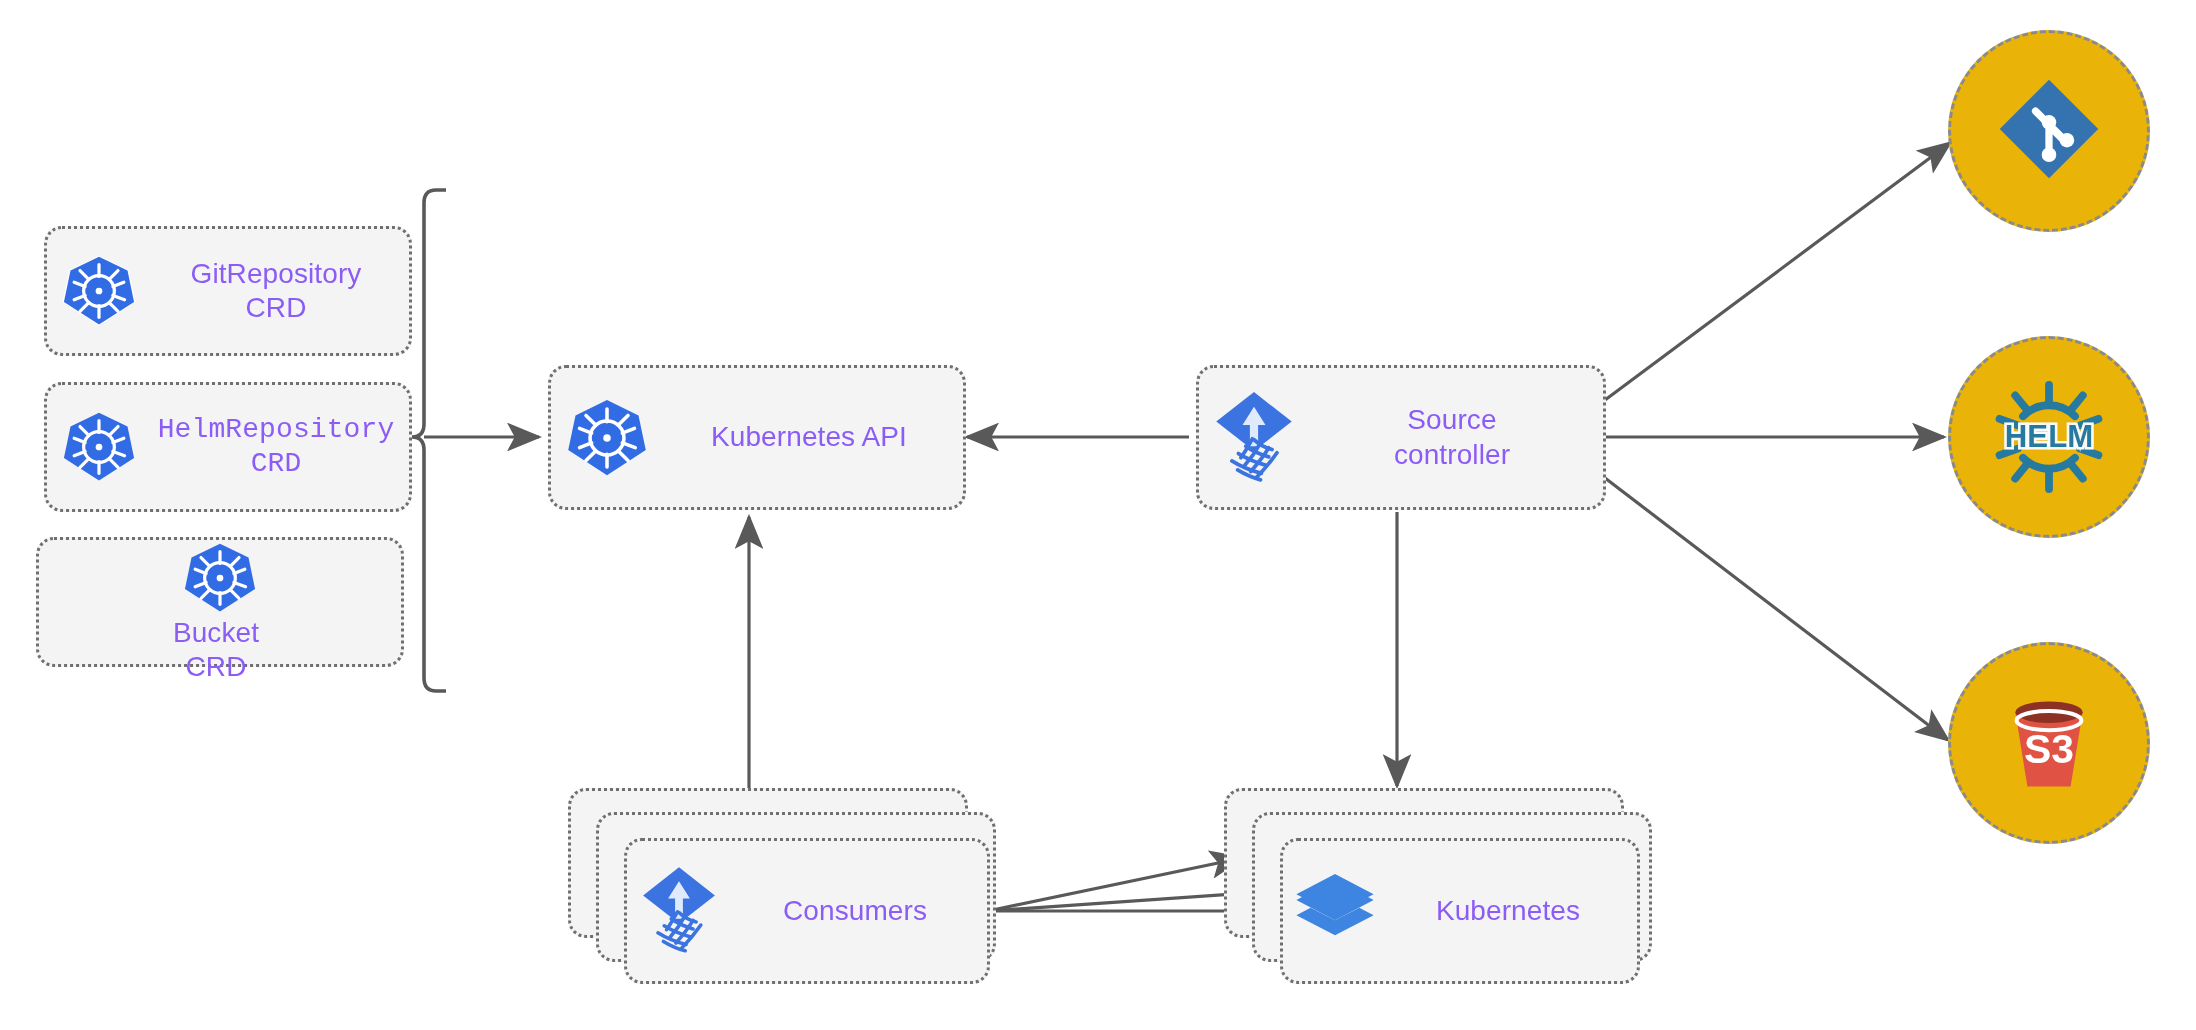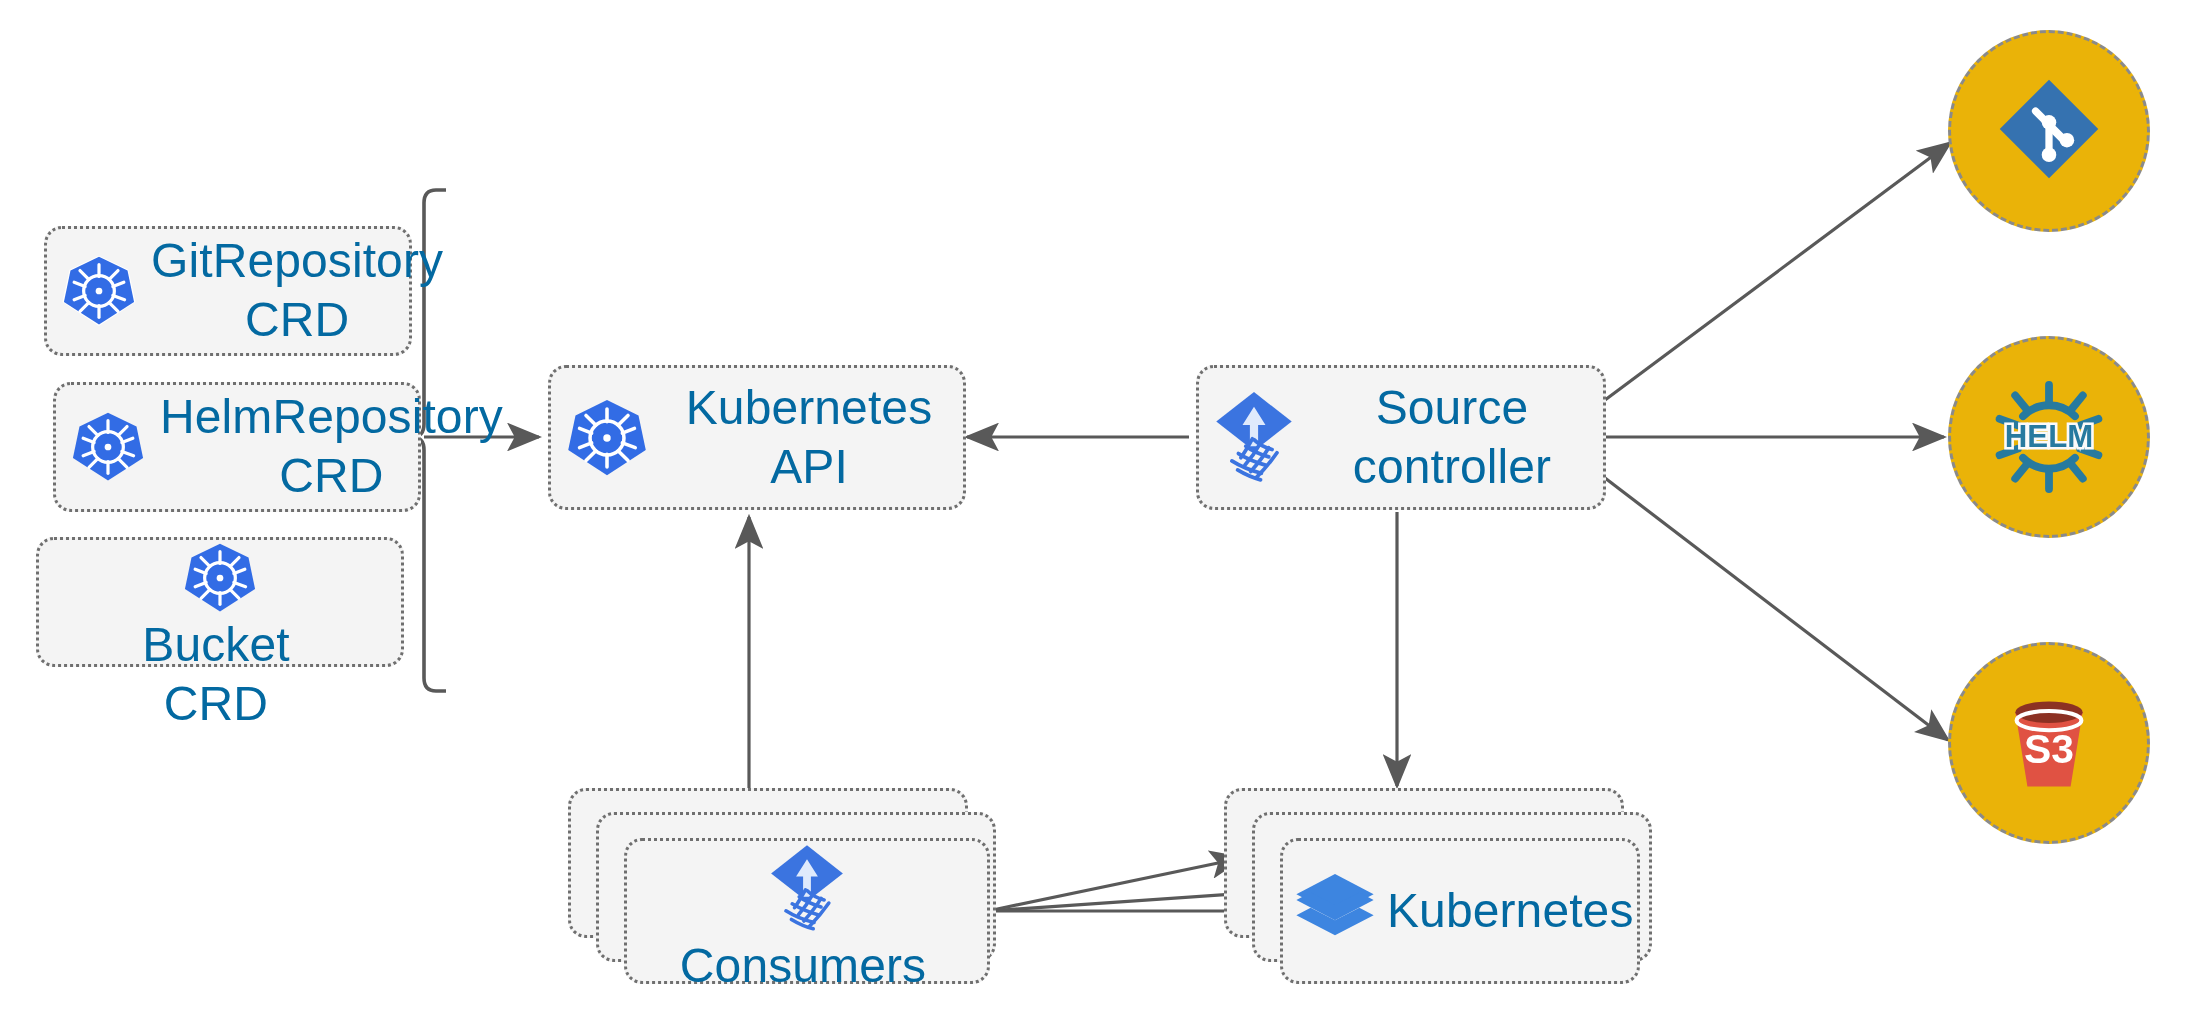--- a/index.html
+++ b/index.html
@@ -10,22 +10,22 @@
   .node{
     position:absolute;
     background:#f4f4f4;
     border:3px dotted #6f6f6f;
     border-radius:18px;
     box-sizing:border-box;
     display:flex;align-items:center;
   }
   .node .ico{flex:0 0 auto;display:flex;align-items:center;justify-content:center;}
   .node .lbl{
-    flex:1 1 auto;text-align:center;color:#0369a1;
-    font-size:48px;line-height:1.22;letter-spacing:0.1px;
+    flex:1 1 auto;text-align:center;color:#8b5cf6;
+    font-size:28px;line-height:1.22;letter-spacing:0.1px;
     white-space:pre-line;padding-right:8px;
   }
   .ghost{position:absolute;background:#f4f4f4;border:3px dotted #6f6f6f;border-radius:18px;box-sizing:border-box;}
 
   .circ{
     position:absolute;border-radius:50%;
     background:#eab308;border:3px dashed #8a8a8a;
     box-sizing:border-box;display:flex;align-items:center;justify-content:center;
   }
 </style>
@@ -82,21 +82,21 @@
           <line x1="64" y1="36" x2="76" y2="24"></line>
           <line x1="76" y1="80" x2="64" y2="68"></line>
           <line x1="36" y1="36" x2="24" y2="24"></line>
         </g>
       </svg>
     </span>
     <span class="lbl">GitRepository
 CRD</span>
   </div>
 
-  <div class="node" style="left:53px;top:382px;width:368px;height:130px;">
+  <div class="node" style="left:44px;top:382px;width:368px;height:130px;font-family:Liberation Mono, monospace;">
     <span class="ico" style="width:104px;">
       <svg width="74" height="76" viewBox="0 0 100 104">
         <path d="M50 5 L89 24 L98 67 L50 98 L2 67 L11 24 Z" fill="#326ce5"></path>
         <g stroke="#ffffff" stroke-width="4.4" fill="none" stroke-linecap="round">
           <circle cx="50" cy="52" r="21"></circle>
           <circle cx="50" cy="52" r="4.6" fill="#ffffff" stroke="none"></circle>
           <line x1="50" y1="16" x2="50" y2="32"></line>
             <line x1="50" y1="72" x2="50" y2="88"></line>
           <line x1="16" y1="40" x2="31" y2="46"></line>
             <line x1="69" y1="58" x2="85" y2="64"></line>
@@ -180,21 +180,21 @@
           <path d="M78 78 C71 88 62 99 53 108"></path>
         </g>
       </svg>
     </span>
     <span class="lbl">Source
 controller</span>
   </div>
 
   <div class="ghost" style="left:568px;top:788px;width:400px;height:150px;"></div>
   <div class="ghost" style="left:596px;top:812px;width:400px;height:150px;"></div>
-  <div class="node" style="left:624px;top:838px;width:366px;height:146px;flex-direction:column;">
+  <div class="node" style="left:624px;top:838px;width:366px;height:146px;">
     <span class="ico" style="width:104px;">
       <svg width="78" height="96" viewBox="0 0 100 120">
         <path d="M50 4 L96 40 L50 76 L4 40 Z" fill="#3b74e0"></path>
         <path d="M50 22 L64 44 L55 44 L55 70 L45 70 L45 44 L36 44 Z" fill="#dfeafc"></path>
         <g stroke="#3b74e0" stroke-width="4.6" stroke-linecap="round" fill="none">
           <path d="M50 62 C56 68 64 72 72 74"></path>
           <path d="M40 70 C48 76 58 80 68 83"></path>
           <path d="M31 79 C41 85 53 90 64 93"></path>
           <path d="M23 88 C34 95 47 100 59 103"></path>
           <path d="M30 99 C40 105 50 109 58 111"></path>

